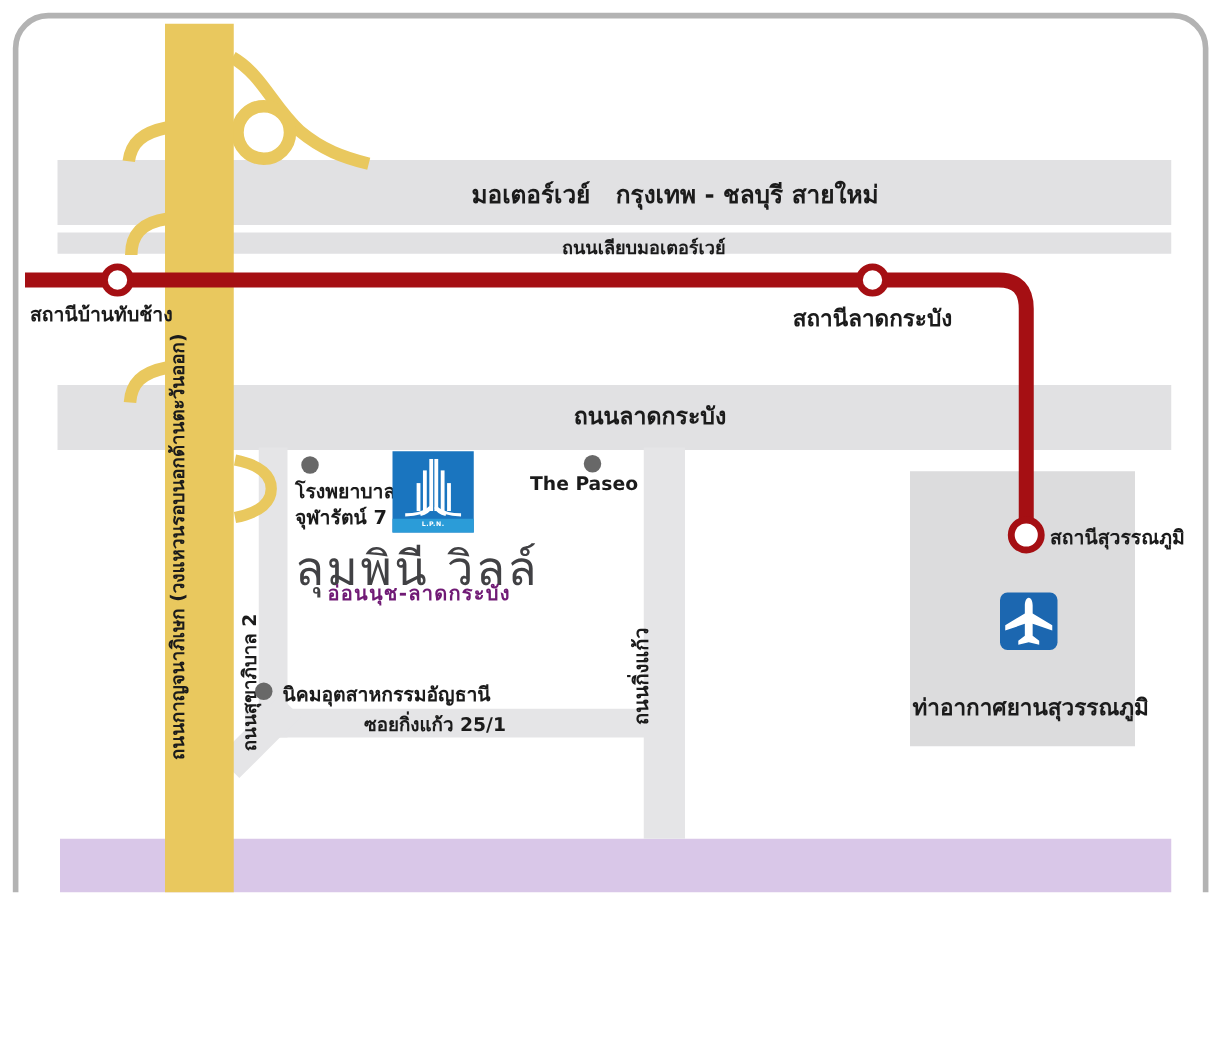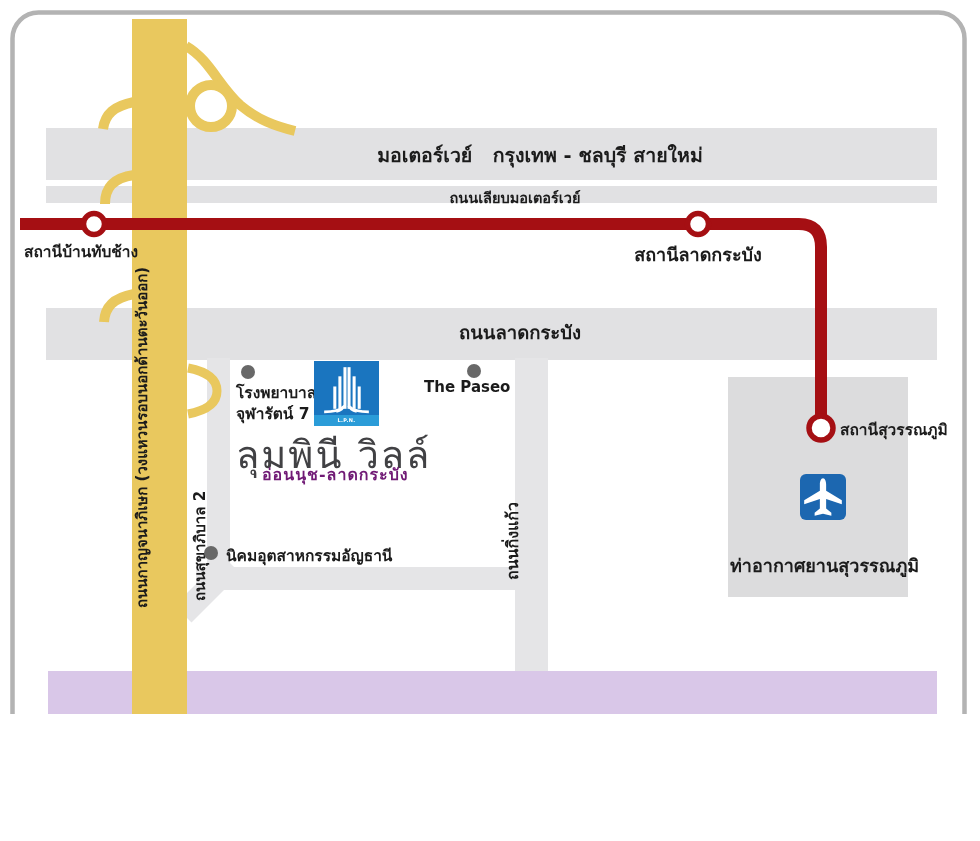--- a/index.html
+++ b/index.html
@@ -57,20 +57,21 @@
     <circle cx="698" cy="224" r="10.5" fill="#ffffff" stroke="#a50f13" stroke-width="5.5"></circle>
     <circle cx="821" cy="428" r="12" fill="#ffffff" stroke="#a50f13" stroke-width="5.5"></circle>
   </svg>
 
   <div class="lbl ctr pre" style="left:330px;top:140px;width:420px;font-size:19.5px;">มอเตอร์เวย์   กรุงเทพ - ชลบุรี สายใหม่</div>
   <div class="lbl ctr" style="left:395px;top:186px;width:240px;font-size:14.5px;">ถนนเลียบมอเตอร์เวย์</div>
   <div class="lbl" style="left:24px;top:239px;font-size:15.5px;">สถานีบ้านทับช้าง</div>
   <div class="lbl ctr" style="left:628px;top:240px;width:140px;font-size:18px;">สถานีลาดกระบัง</div>
   <div class="lbl" style="left:840px;top:417px;font-size:15.5px;">สถานีสุวรรณภูมิ</div>
   <div class="lbl ctr" style="left:420px;top:318px;width:200px;font-size:18.5px;">ถนนลาดกระบัง</div>
+  <div class="lbl ctr" style="left:248px;top:568px;width:200px;font-size:15px;">ซอยกิ่งแก้ว 25/1</div>
 
   <div class="vlabel" style="left:151px;top:590px;font-size:15px;line-height:18px;">ถนนกาญจนาภิเษก (วงแหวนรอบนอกด้านตะวันออก)</div>
   <div class="vlabel" style="left:209px;top:583px;font-size:15px;line-height:18px;">ถนนสุขาภิบาล 2</div>
   <div class="vlabel" style="left:522px;top:561px;font-size:16px;line-height:19px;">ถนนกิ่งแก้ว</div>
 
   <div class="dot" style="left:241px;top:365px;"></div>
   <div class="lbl" style="left:236px;top:383px;font-size:15.5px;line-height:21px;"><span>โรงพยาบาล</span><br><span>จุฬารัตน์ 7</span></div>
 
   <div class="dot" style="left:467px;top:364px;"></div>
   <div class="lbl" style="left:424px;top:378px;font-size:15px;">The Paseo</div>

